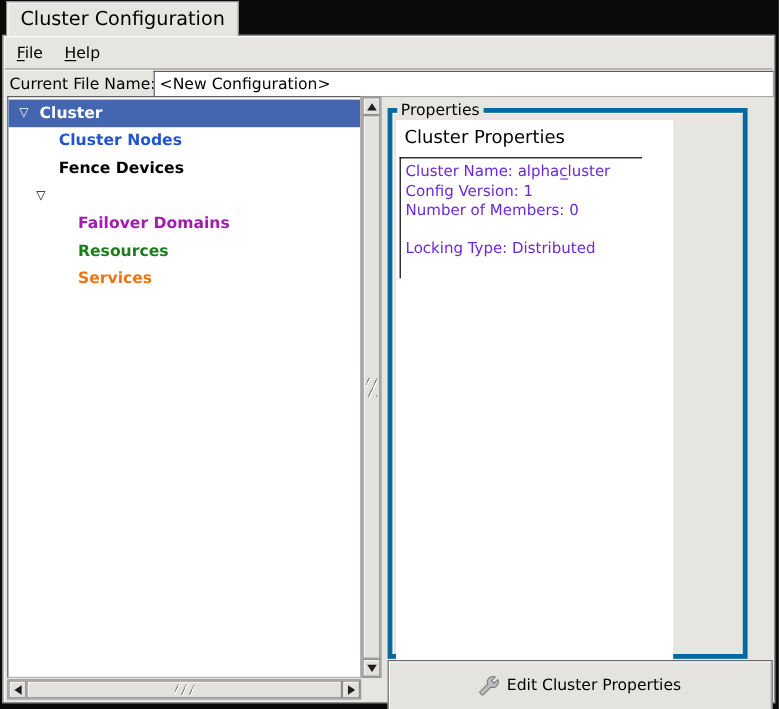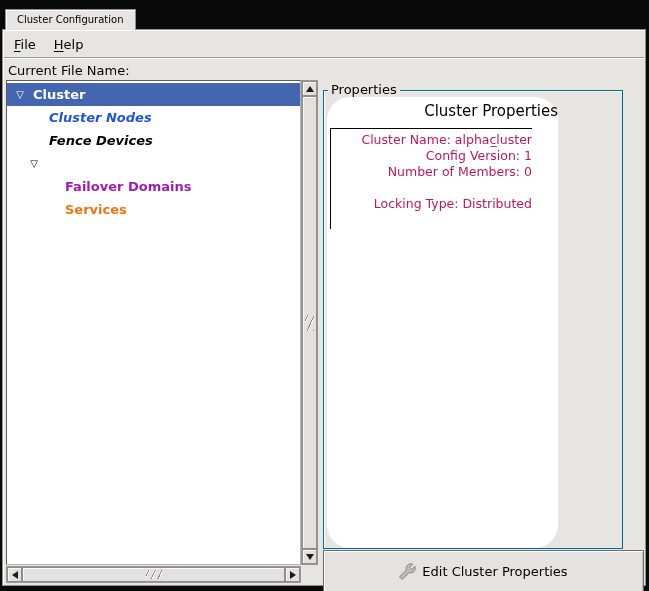--- a/index.html
+++ b/index.html
@@ -6,21 +6,21 @@
   html,body { background:#555; }
   body { font-family:"DejaVu Sans", sans-serif; }
 
   .win { width:649px; height:591px; background:#0a0a0a; padding:2px 3px 5px 2px;
          display:flex; flex-direction:column; }
 
   
   .tabstrip { height:27px; display:flex; align-items:flex-end; padding-left:3px; position:relative; z-index:2; }
   .tab { background:#e7e5e1; border:1px solid #8f8f8f; border-bottom:none;
          box-shadow: inset 1px 1px 0 #ffffff; padding:4px 11px 5px 11px;
-         font-size:10px; color:#000; margin-bottom:-1px; }
+         font-size:16px; color:#000; margin-bottom:-1px; }
 
   
   .page { position:relative; flex:1; background:#e7e5e1; border:1px solid #8f8f8f;
           box-shadow: inset 1px 1px 0 rgba(255,255,255,.85); width:644px; }
 
   
   .menubar { position:absolute; left:2px; top:2px; height:24px; right:12px; display:flex; align-items:center; }
   .menu-item { font-size:13px; color:#000; padding:3px 9px; }
   .menu-item u { text-underline-offset:2px; }
 
@@ -35,21 +35,21 @@
   
   .tree-viewport { position:absolute; left:3px; top:50px; width:295px; height:485px;
                    background:#fff; border:1px solid #5c5c5c; border-right-color:#b5b5b5; border-bottom-color:#b5b5b5;
                    overflow:hidden; padding-top:2px; }
   .tree-row { height:23px; display:flex; align-items:center; font-size:13px; font-weight:bold; }
   .tree-row.selected { background:#4466b0; }
   .expander { width:14px; text-align:center; font-size:10px; line-height:10px; }
   .lvl0 .expander { margin-left:6px; }
   .lvl1.has-exp .expander { margin-left:20px; }
   .lvl0 .tree-label { margin-left:6px; }
-  .lvl1 .tree-label { margin-left:42px;font-style:italic; }
+  .lvl1 .tree-label { margin-left:42px; }
   .lvl1.has-exp .tree-label { margin-left:8px; }
   .lvl2 .tree-label { margin-left:58px; }
   .c-white { color:#ffffff; } .c-blue { color:#2255cc; } .c-red { color:#000000; }
   .c-black { color:#000000; } .c-purple { color:#a21caf; } .c-green { color:#1d7d1d; }
   .c-orange { color:#f07511; }
 
   
   .vscroll { position:absolute; left:298px; top:50px; width:17px; height:485px;
              background:#dcdad6; border:1px solid #989898; display:flex; flex-direction:column; }
   .hscroll { position:absolute; left:3px; top:536px; width:295px; height:17px;
@@ -64,28 +64,28 @@
   .arr-down  { width:0; height:0; border-left:4px solid transparent; border-right:4px solid transparent; border-top:6px solid #1c1c1c; }
   .arr-left  { width:0; height:0; border-top:4px solid transparent; border-bottom:4px solid transparent; border-right:6px solid #1c1c1c; }
   .arr-right { width:0; height:0; border-top:4px solid transparent; border-bottom:4px solid transparent; border-left:6px solid #1c1c1c; }
   .grip-h { width:16px; height:9px;
             background:repeating-linear-gradient(115deg, transparent 0 2px, #8f8f8f 2px 3px, #fdfdfd 3px 4px, transparent 4px 6px); }
   .grip-v { width:9px; height:16px;
             background:repeating-linear-gradient(115deg, transparent 0 2px, #8f8f8f 2px 3px, #fdfdfd 3px 4px, transparent 4px 6px); }
 
   
   .props-frame { position:absolute; left:320px; top:60px; width:300px; height:459px;
-                 border:1px solid #0369a1; box-shadow: inset 1px 1px 0 #fdfdfd; text-align: right; }
+                 border:4px solid #0369a1; box-shadow: inset 1px 1px 0 #fdfdfd; }
   .props-legend { position:absolute; left:4px; top:-9px; background:#e7e5e1; padding:0 3px;
                   font-size:13px; color:#000; }
-  .props-white { position:absolute; left:3px; top:6px; width:231px; height:451px; background:#ffffff;border-radius:23px; }
+  .props-white { position:absolute; left:3px; top:6px; width:231px; height:451px; background:#ffffff; }
   .props-heading { margin:5px 0 0 7px; font-size:15px; color:#000; }
   .props-box { margin:8px 0 0 3px; width:202px; height:101px;
                border-top:1px solid #000; border-left:1px solid #000;
-               padding:3px 0 0 4px; font-size:12.5px; line-height:16px; color:#be185d; }
+               padding:3px 0 0 4px; font-size:12.5px; line-height:16px; color:#6d28d9; }
   .blank-line { height:16px; }
 
   .edit-btn { position:absolute; left:320px; top:520px; width:321px; height:43px;
               background:#e5e3df; border:1px solid #6e6e6e;
               box-shadow: inset 1px 1px 0 #fbfbfb, inset -1px -1px 0 #bdbdbd;
               display:flex; align-items:center; justify-content:center; gap:6px;
               font-size:13px; color:#000; }
   .wrench { display:block; }
 </style>
 </head>
@@ -98,38 +98,42 @@
 
   <div class="page">
 
     <div class="menubar">
       <span class="menu-item"><u>F</u>ile</span>
       <span class="menu-item"><u>H</u>elp</span>
     </div>
 
     <div class="filebar">
       <span class="filebar-label">Current File Name:</span>
+      <input class="filebar-input" type="text" value="&lt;New Configuration&gt;" style="">
     </div>
 
     <div class="tree-viewport">
       <div class="tree-row lvl0 selected">
         <span class="expander c-white">▽</span>
         <span class="tree-label c-white">Cluster</span>
       </div>
       <div class="tree-row lvl1">
         <span class="tree-label c-blue">Cluster Nodes</span>
       </div>
       <div class="tree-row lvl1">
         <span class="tree-label c-red">Fence Devices</span>
       </div>
       <div class="tree-row lvl1 has-exp">
         <span class="expander c-black">▽</span>
       </div>
       <div class="tree-row lvl2">
         <span class="tree-label c-purple">Failover Domains</span>
+      </div>
+      <div class="tree-row lvl2">
+        <span class="tree-label c-green">Resources</span>
       </div>
       <div class="tree-row lvl2">
         <span class="tree-label c-orange">Services</span>
       </div>
     </div>
 
     <div class="vscroll">
       <div class="sb-btn">
           <span class="arr-up"></span>
         </div>

